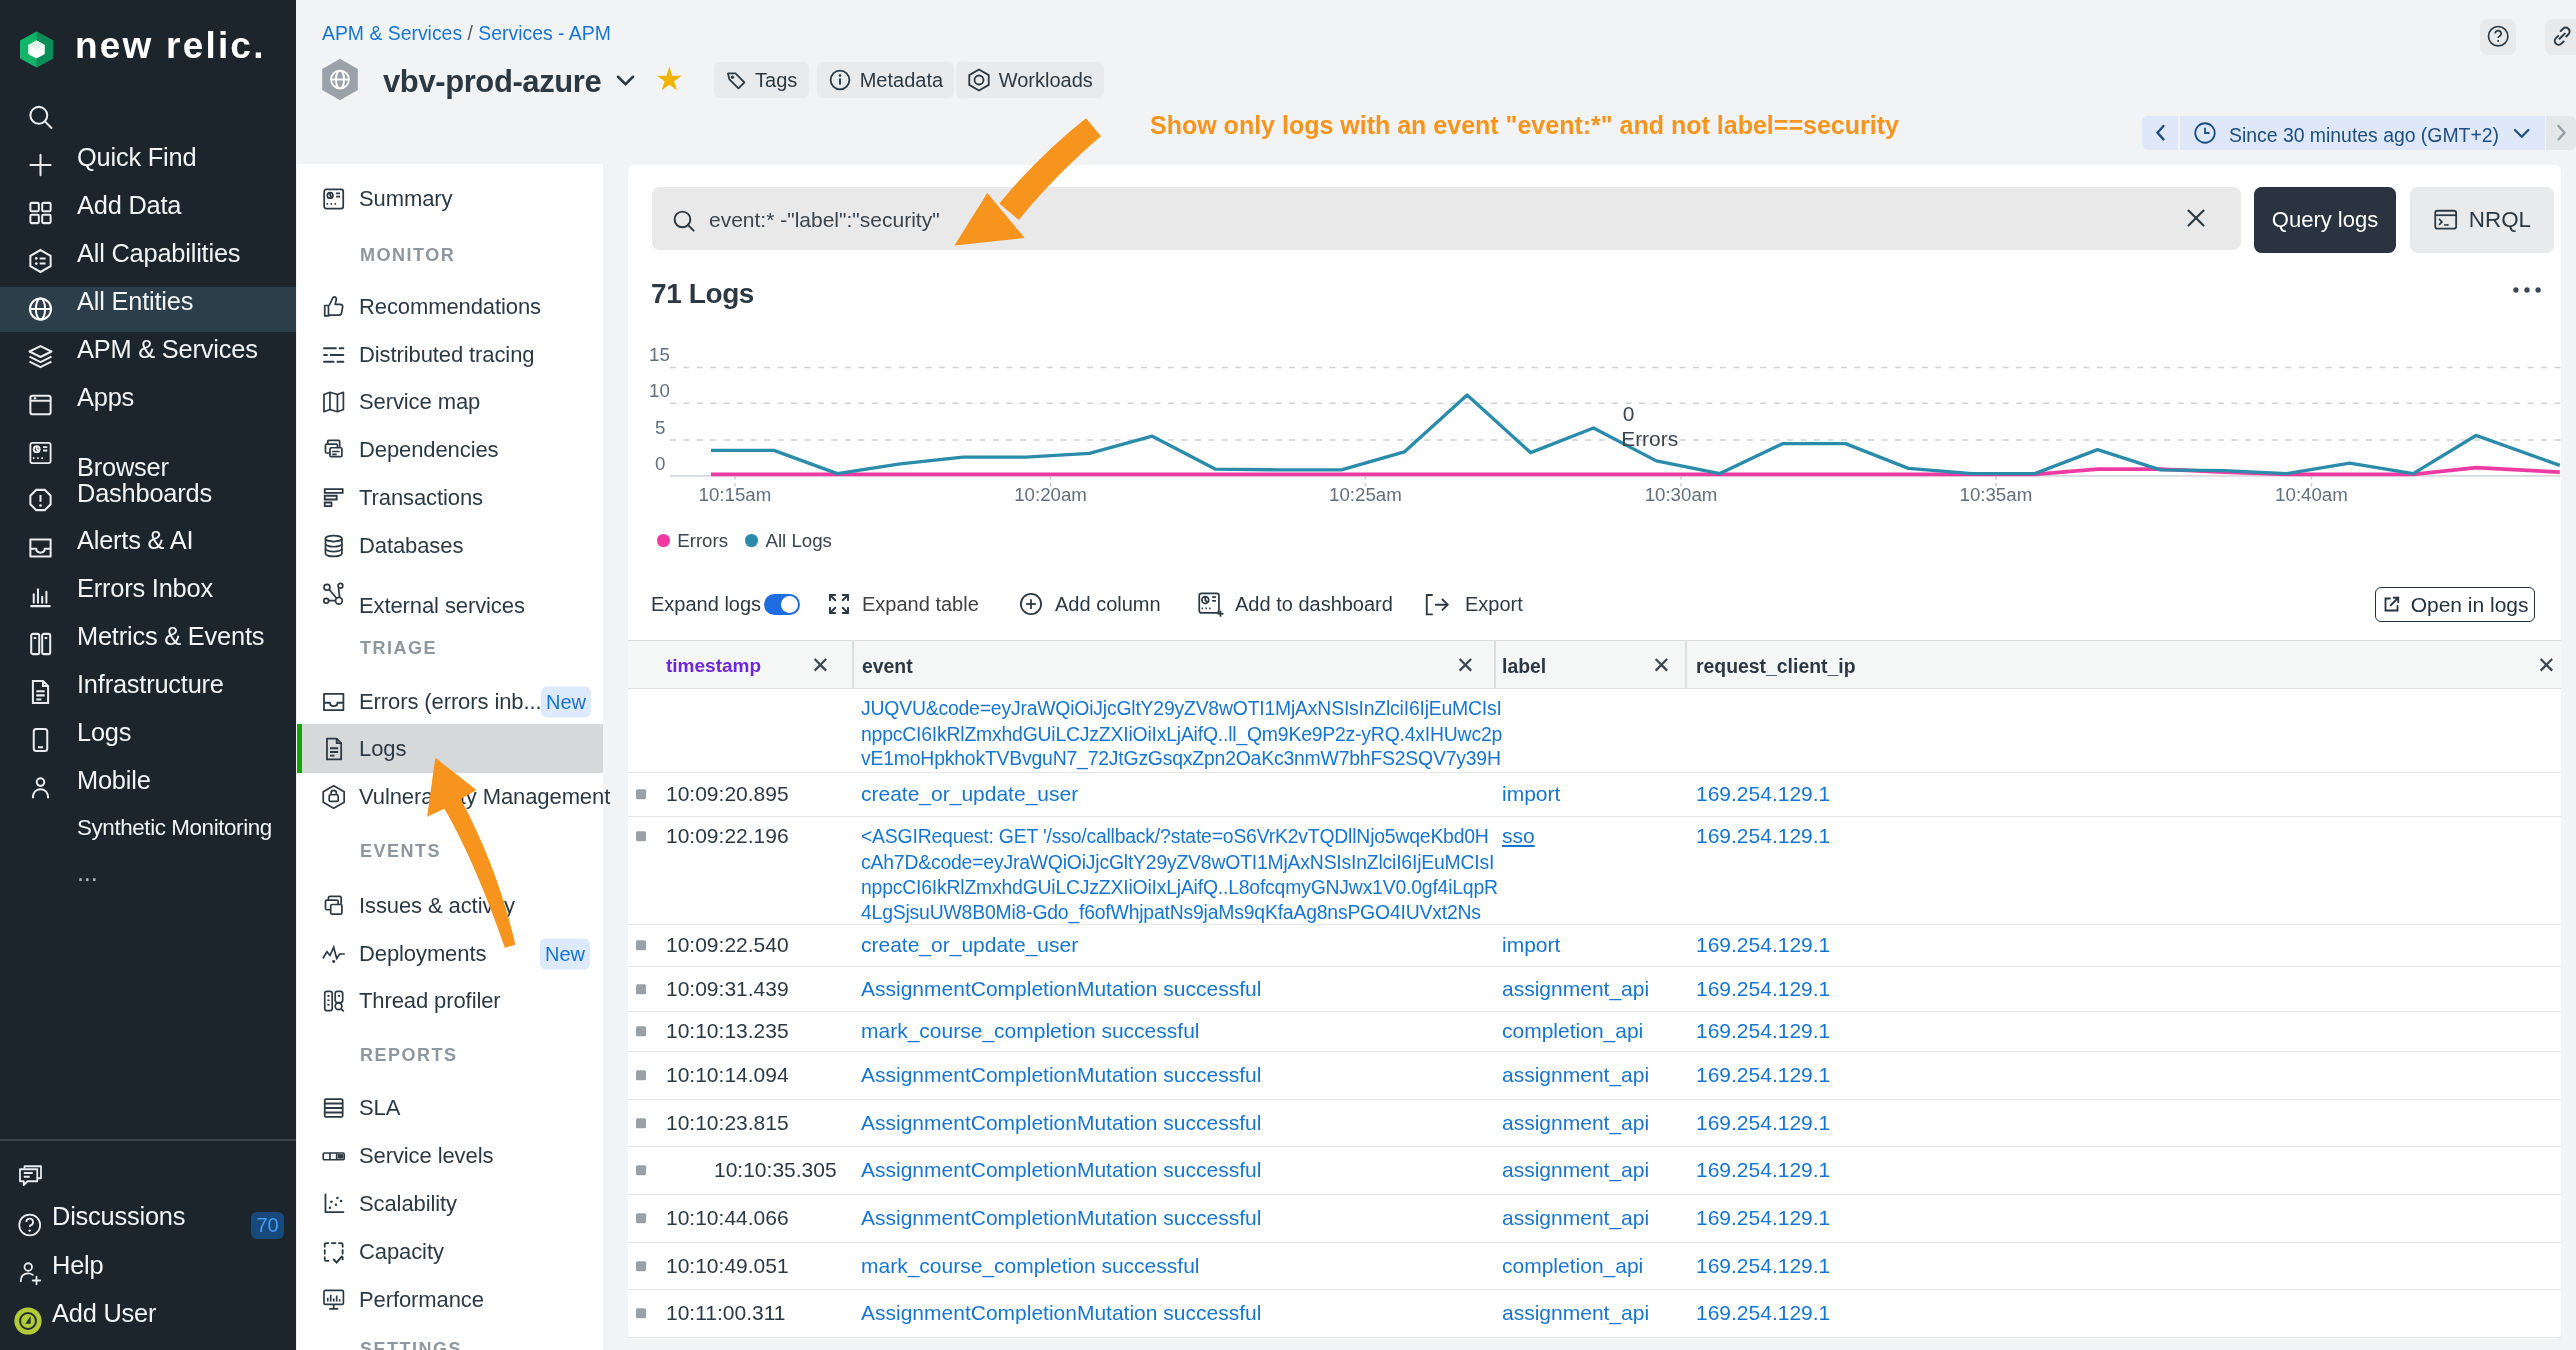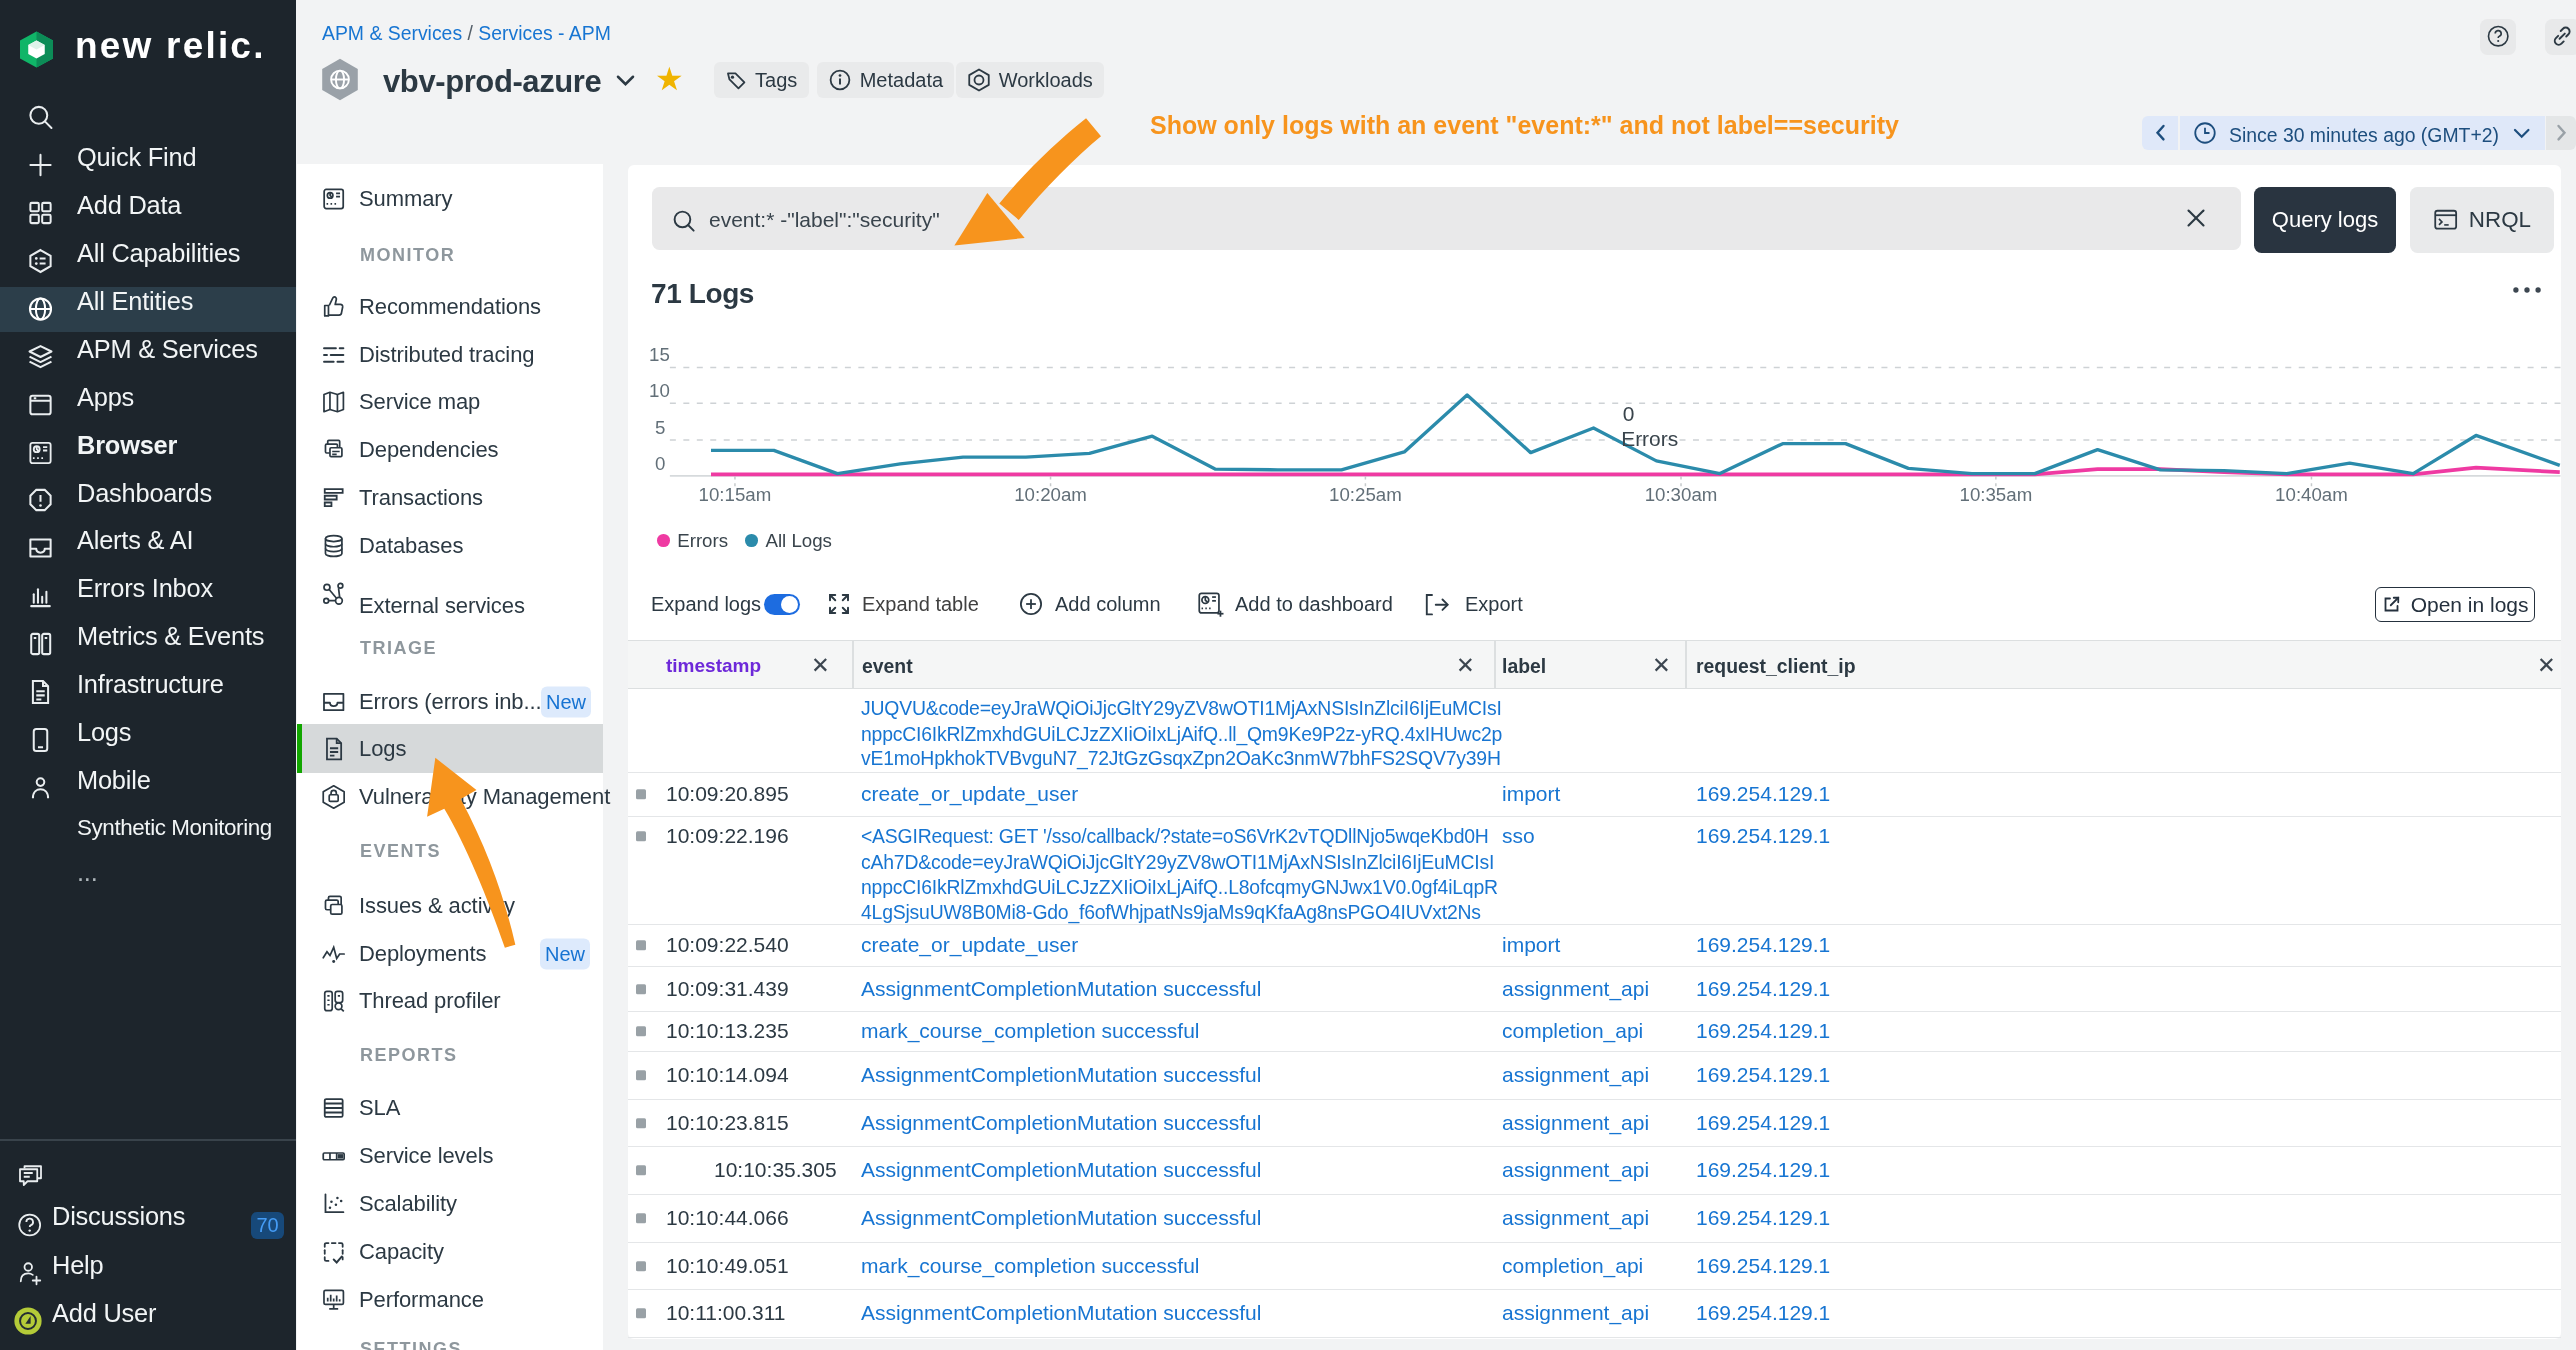--- a/index.html
+++ b/index.html
@@ -39,21 +39,21 @@
 
   <div class="abs" style="left:251px;top:1212px;width:33px;height:27px;background:#17497a;border-radius:6px;color:#459cf5;font-size:20px;text-align:center;line-height:27px;">70</div>
 </div>
 
 <div class="nav-item" style="top:117px;">Quick Find</div>
 <div class="nav-item" style="top:165px;">Add Data</div>
 <div class="nav-item" style="top:213px;">All Capabilities</div>
 <div class="nav-item" style="top:261px;">All Entities</div>
 <div class="nav-item" style="top:309px;">APM &amp; Services</div>
 <div class="nav-item" style="top:357px;">Apps</div>
-<div class="nav-item" style="top:405px;font-weight:bold;">Browser</div>
+<div class="nav-item" style="top:427px;">Browser</div>
 <div class="nav-item" style="top:453px;">Dashboards</div>
 <div class="nav-item" style="top:500px;">Alerts &amp; AI</div>
 <div class="nav-item" style="top:548px;">Errors Inbox</div>
 <div class="nav-item" style="top:596px;">Metrics &amp; Events</div>
 <div class="nav-item" style="top:644px;">Infrastructure</div>
 <div class="nav-item" style="top:692px;">Logs</div>
 <div class="nav-item" style="top:740px;">Mobile</div>
 <div class="nav-item" style="top:788px;font-size:22.4px;letter-spacing:-0.4px;">Synthetic Monitoring</div>
 <div class="nav-item" style="top:832px;color:#aeb6bb;">...</div>
 <div class="nav-item" style="top:1176px;left:52px;">Discussions</div>
@@ -642,21 +642,21 @@
 <div class="tcell link" style="left:861px;top:794px;">create_or_update_user</div>
 <div class="tcell link" style="left:1502px;top:794px;">import</div>
 <div class="tcell link" style="left:1696px;top:794px;">169.254.129.1</div>
 
 <div class="sq" style="top:836px;"></div>
 <div class="tcell" style="left:666px;top:836px;color:#2c3943;">10:09:22.196</div>
 <div class="tcell link url" style="left:861px;top:836px;">&lt;ASGIRequest: GET '/sso/callback/?state=oS6VrK2vTQDllNjo5wqeKbd0H</div>
 <div class="tcell link url" style="left:861px;top:862px;">cAh7D&amp;code=eyJraWQiOiJjcGltY29yZV8wOTI1MjAxNSIsInZlciI6IjEuMCIsI</div>
 <div class="tcell link url" style="left:861px;top:887px;">nppcCI6IkRlZmxhdGUiLCJzZXIiOiIxLjAifQ..L8ofcqmyGNJwx1V0.0gf4iLqpR</div>
 <div class="tcell link url" style="left:861px;top:912px;">4LgSjsuUW8B0Mi8-Gdo_f6ofWhjpatNs9jaMs9qKfaAg8nsPGO4IUVxt2Ns</div>
-<div class="tcell link" style="left:1502px;top:836px;">sso</div>
+<div class="tcell link" style="left:1502px;top:836px;text-decoration:underline;">sso</div>
 <div class="tcell link" style="left:1696px;top:836px;">169.254.129.1</div>
 
 <div class="sq" style="top:945px;"></div>
 <div class="tcell" style="left:666px;top:945px;color:#2c3943;">10:09:22.540</div>
 <div class="tcell link" style="left:861px;top:945px;">create_or_update_user</div>
 <div class="tcell link" style="left:1502px;top:945px;">import</div>
 <div class="tcell link" style="left:1696px;top:945px;">169.254.129.1</div>
 
 <div class="sq" style="top:989px;"></div>
 <div class="tcell" style="left:666px;top:989px;color:#2c3943;">10:09:31.439</div>

